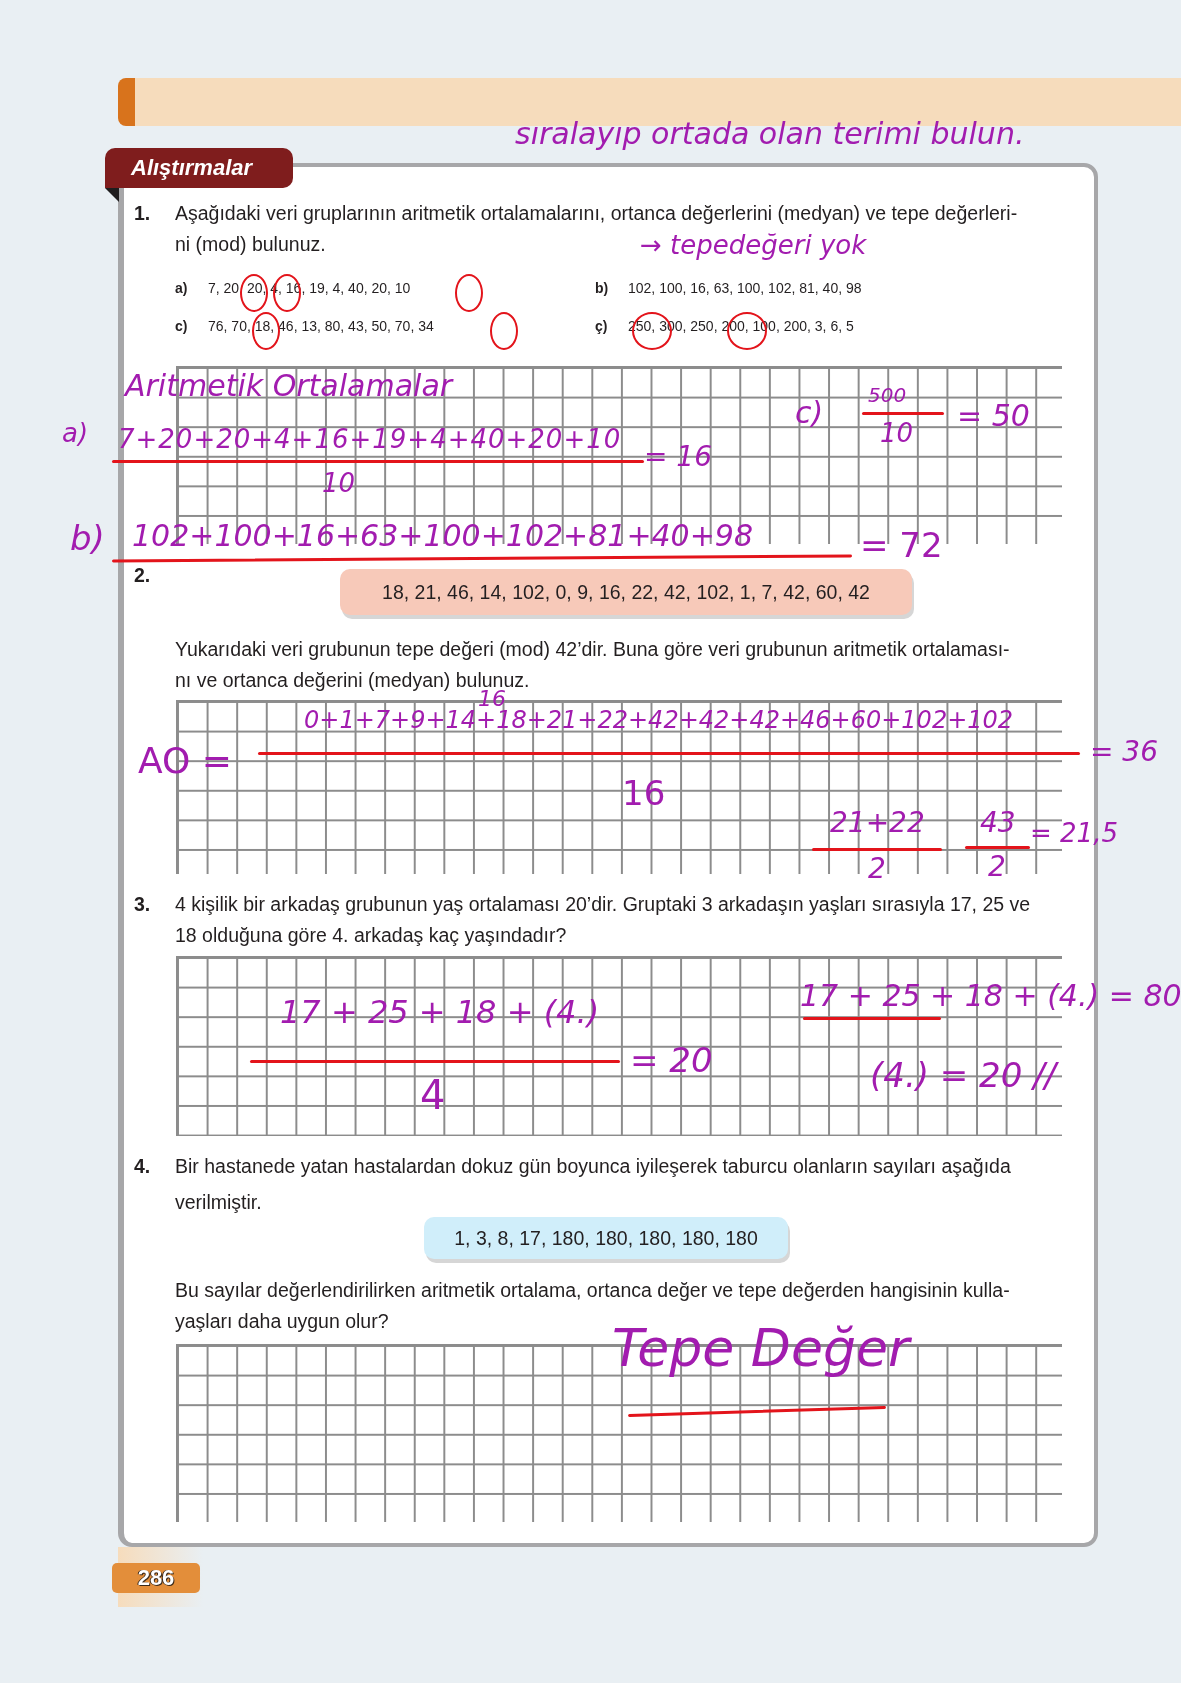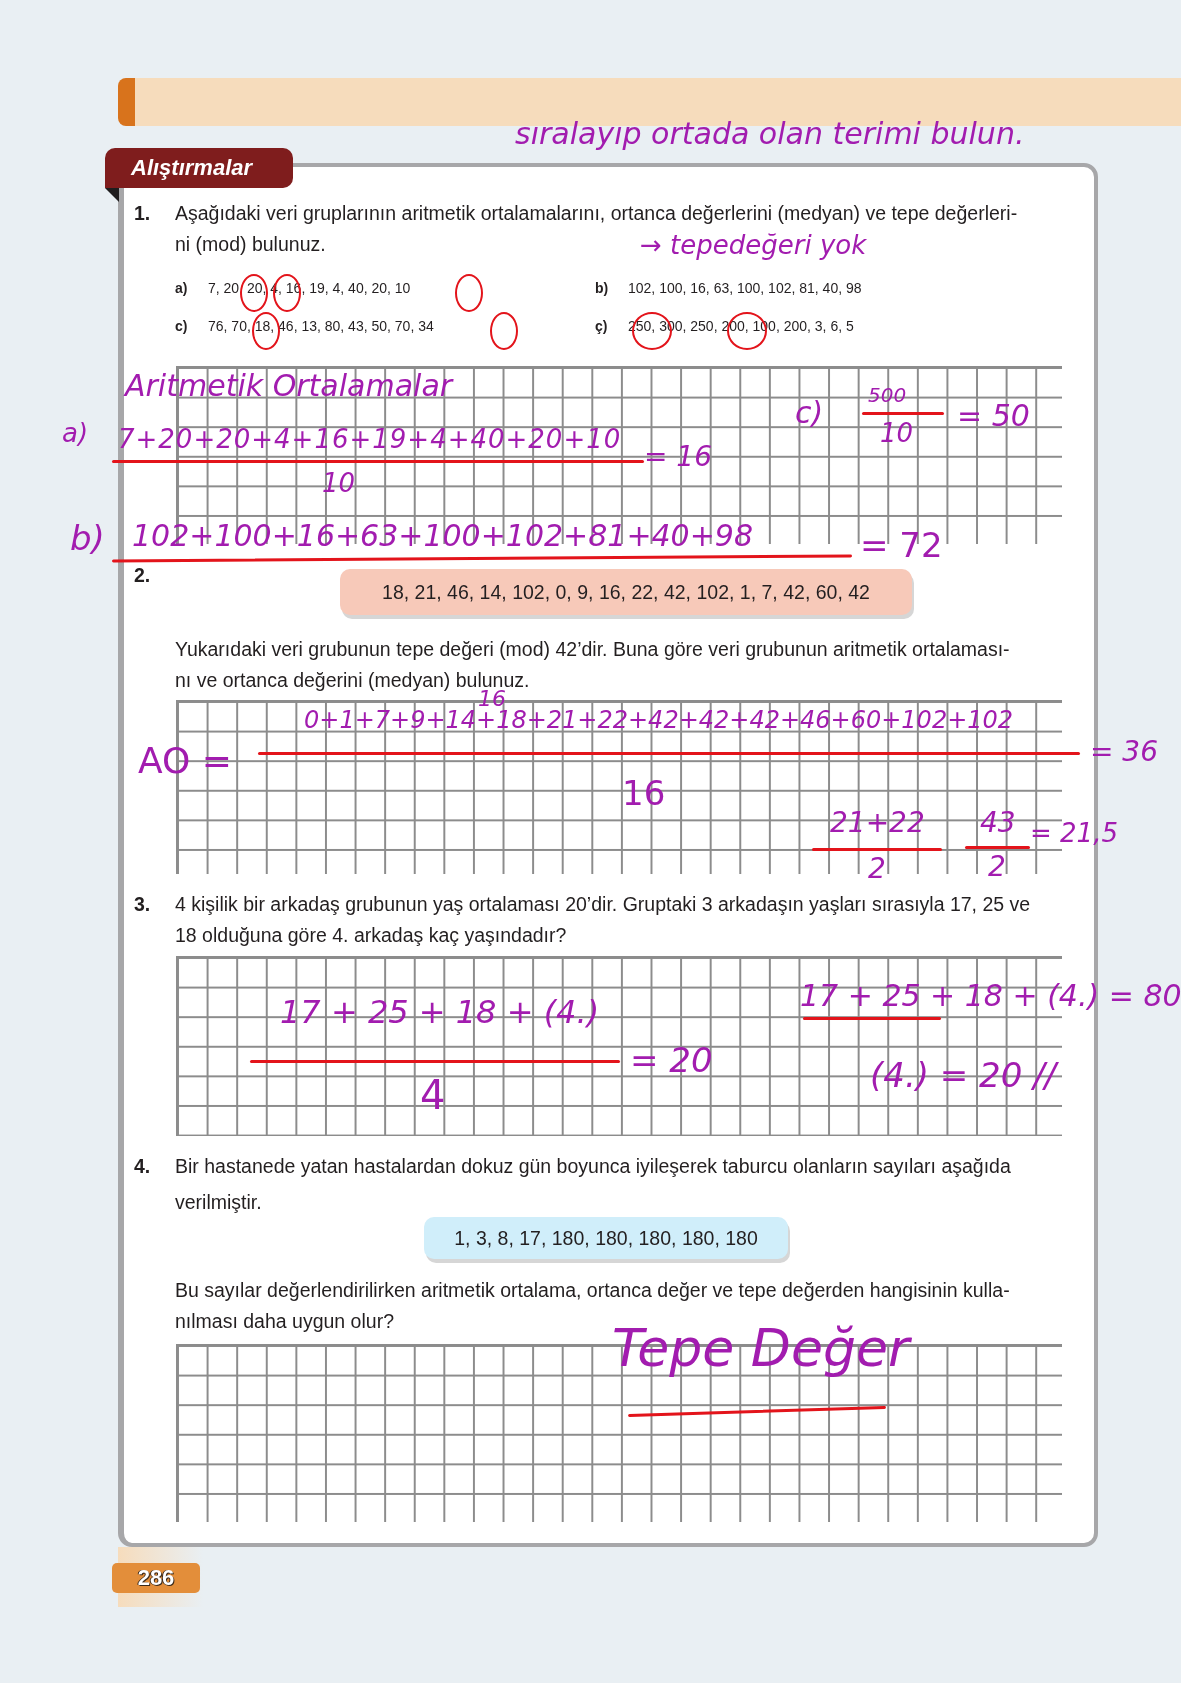--- a/index.html
+++ b/index.html
@@ -125,21 +125,21 @@
 <div class="q" style="left:134px;top:1150px;width:950px;">
   <span class="num">4.</span>
   <span class="txt">Bir hastanede yatan hastalardan dokuz gün boyunca iyileşerek taburcu olanların sayıları aşağıda</span>
   <span class="txt" style="top:15px;margin-top:21px;">verilmiştir.</span>
 </div>
 <div class="databox blue" style="left:424px;top:1217px;width:364px;height:42px;line-height:42px;">
   <span>1, 3, 8, 17, 180, 180, 180, 180, 180</span>
 </div>
 <div class="q" style="left:134px;top:1274px;width:950px;">
   <span class="txt">Bu sayılar değerlendirilirken aritmetik ortalama, ortanca değer ve tepe değerden hangisinin kulla-</span>
-  <span class="txt" style="top:31px;">nılması daha uygun olur?</span>
+  <span class="txt" style="top:31px;">yaşları daha uygun olur?</span>
 </div>
 <div class="grid" style="left:176px;top:1344px;width:886px;height:178px;border-bottom:none;"></div>
 
 <div class="hw" style="left:612px;top:1318px;font-size:52px;">Tepe Değer</div>
 <div class="hwline" style="left:628px;top:1410px;width:258px;transform:rotate(-1.8deg);"></div>
 
 <div class="badge-wrap"></div>
 <div class="badge">286</div>
 
 </body></html>

